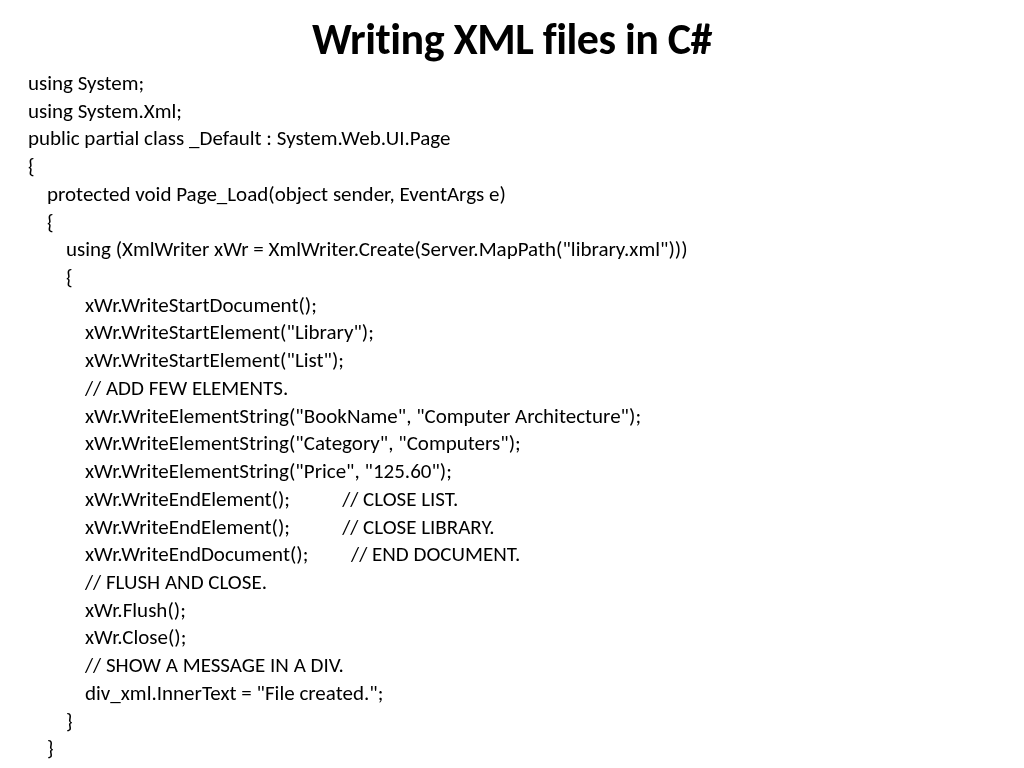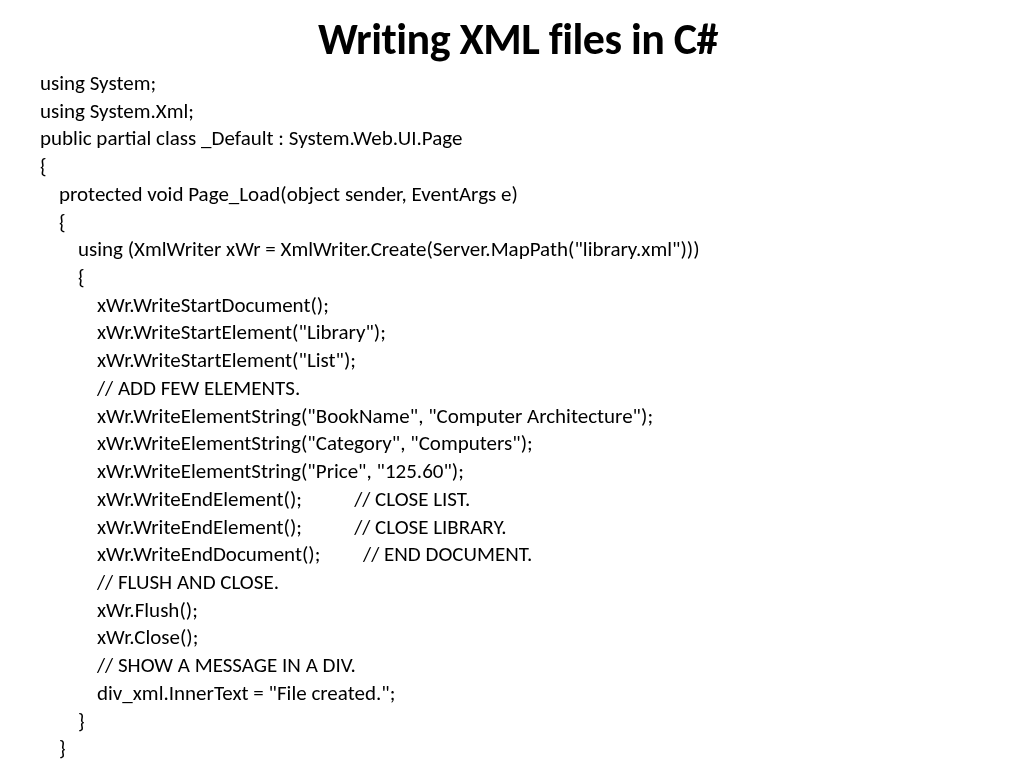--- a/index.html
+++ b/index.html
@@ -11,21 +11,21 @@
       width: 1024px;
       height: 768px;
       background: #ffffff;
       font-family: Calibri, Arial, sans-serif;
       color: #000000;
       overflow: hidden;
     }
     .slide {
       width: 100%;
       height: 100%;
-      padding: 12px 28px 0 40px;
+      padding: 12px 28px 0 28px;
     }
     .title {
       font-size: 44px;
       font-weight: bold;
       text-align: center;
       margin-bottom: 4px;
       letter-spacing: -0.5px;
     }
     .code-block {
       font-family: Calibri, Arial, sans-serif;

